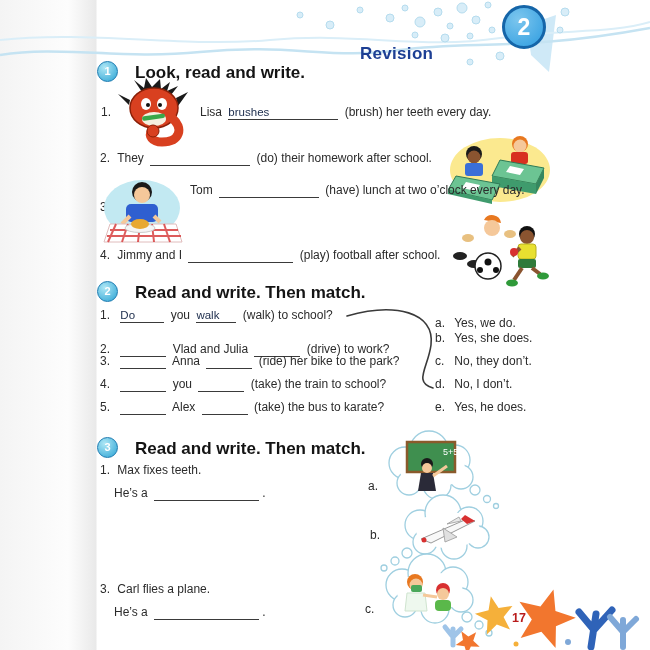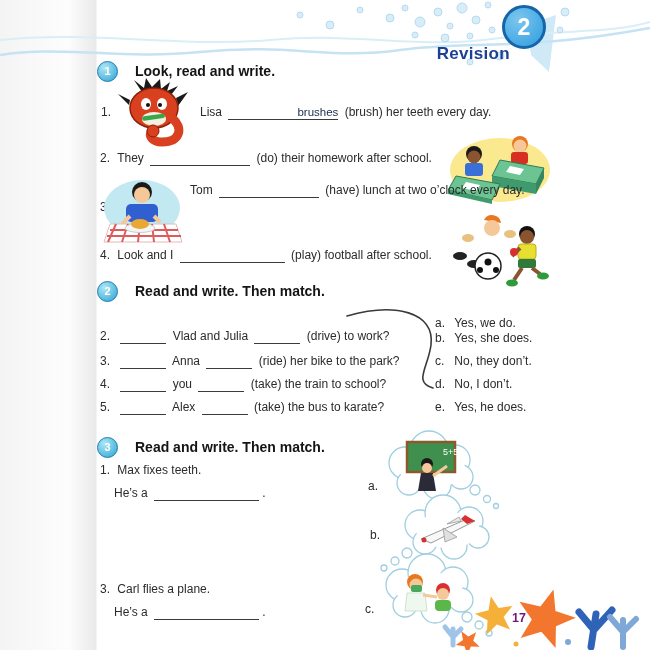--- a/index.html
+++ b/index.html
@@ -1,34 +1,34 @@
 <!DOCTYPE html>
 <html><head>
 <meta charset="utf-8">
 <style>
   html,body{margin:0;padding:0;background:#fff;}
   .sheet{position:relative;width:650px;height:650px;background:#fff;overflow:hidden;
          font-family:"Liberation Sans","DejaVu Sans",sans-serif;color:#262626;}
   .abs{position:absolute;}
   .txt{font-size:12px;line-height:15px;white-space:nowrap;color:#2b2b2b;}
-  .instr{font-size:14px;font-weight:bold;color:#141414;white-space:nowrap;padding-left:12px;}
+  .instr{font-size:17px;font-weight:bold;color:#141414;white-space:nowrap;padding-left:12px;}
   .title{font-size:17px;font-weight:bold;color:#1d3f94;letter-spacing:.3px;}
-  .pagenum{font-size:12.5px;font-weight:bold;color:#701a75;}
+  .pagenum{font-size:12.5px;font-weight:bold;color:#b91c1c;}
   .edge{position:absolute;left:0;top:0;width:97px;height:650px;
         background:linear-gradient(90deg,#f4f4f4 0,#fdfdfd 70%,#e9e9e9 99%,#ffffff 100%);}
   .ex-circle{position:absolute;width:19px;height:19px;border-radius:50%;
         background:radial-gradient(circle at 35% 30%,#aee7f5,#2ba3d4);
         border:1.5px solid #1b7ab0;color:#fff;font-weight:bold;font-size:11px;
         text-align:center;line-height:19px;}
   .badge{position:absolute;left:502px;top:5px;width:38px;height:38px;border-radius:50%;
         background:radial-gradient(circle at 35% 30%,#7cc6ee,#2f9de0);
         border:3px solid #1565a8;color:#fff;font-weight:bold;font-size:23px;
         text-align:center;line-height:38px;}
   .blank{display:inline-block;border-bottom:1.4px solid #3a3a3a;height:14px;line-height:14px;
-        vertical-align:bottom;text-align:right;margin:0 3px;font-size:11.5px;color:#20304f;}
+        vertical-align:bottom;text-align:left;margin:0 3px;font-size:11.5px;color:#20304f;}
   .w44{width:44px}.w40{width:40px}.w46{width:46px}.w100{width:100px}.w105{width:105px}.w110{width:110px}
   .qnum{display:inline-block;width:14px;}
   .ltr{display:inline-block;width:16px;}
   svg{display:block;}
 </style>
 </head>
 <body>
 
 <div class="sheet">
   <div class="edge"></div>
@@ -54,21 +54,21 @@
         <circle cx="445" cy="38" r="4"></circle>
         <circle cx="470" cy="36" r="3"></circle>
       <circle cx="560" cy="30" r="3"></circle>
         <circle cx="565" cy="12" r="4"></circle>
         <circle cx="470" cy="62" r="3"></circle>
       <circle cx="500" cy="56" r="4"></circle>
     </g>
   </svg>
 
   <div class="badge">2</div>
-  <div class="abs title" style="left:360px;top:44px;width:150px;text-align:right">Revision</div>
+  <div class="abs title" style="left:360px;top:44px;width:150px;text-align:left">Revision</div>
 
   <div class="ex-circle" style="left:97px;top:61px">1</div>
   <div class="abs instr" style="left:123px;top:63px">Look, read and write.</div>
 
   <div class="abs txt" style="left:101px;top:105px">1.</div>
   <svg class="abs" style="left:112px;top:78px" width="88" height="70" viewBox="0 0 88 70">
     <path d="M30 14 L22 2 L32 10 L34 0 L40 9 L48 1 L49 11 L58 4 L55 13 L66 8 L59 17 Z" fill="#1a1a1a"></path>
     <path d="M18 22 L6 16 L17 27 Z M64 20 L76 14 L66 28 Z" fill="#1a1a1a"></path>
     <ellipse cx="42" cy="30" rx="24" ry="20" fill="#d84020" stroke="#8a2008" stroke-width="1.5"></ellipse>
     <ellipse cx="34" cy="26" rx="5" ry="6" fill="#fff"></ellipse>
@@ -131,21 +131,21 @@
     <ellipse cx="38" cy="48" rx="9" ry="5" fill="#e8a832"></ellipse>
   </svg>
   <div class="abs txt" style="left:190px;top:183px">
     <span>Tom</span>
     <span class="blank w100"><span></span></span>
     <span>(have) lunch at two o’clock every day.</span>
   </div>
 
   <div class="abs txt" style="left:100px;top:248px">
     <span class="qnum">4.</span>
-    <span>Look and I</span>
+    <span>Jimmy and I</span>
     <span class="blank w105"><span></span></span>
     <span>(play) football after school.</span>
   </div>
   <svg class="abs" style="left:430px;top:212px" width="122" height="78" viewBox="0 0 122 78">
     <path d="M54 8 a9 9 0 0 1 17 3 Z" fill="#e87820"></path>
     <circle cx="62" cy="16" r="8" fill="#f5c89a"></circle>
     <ellipse cx="38" cy="26" rx="6" ry="4" fill="#e8c080"></ellipse>
       <ellipse cx="80" cy="22" rx="6" ry="4" fill="#e8c080"></ellipse>
     <ellipse cx="30" cy="44" rx="7" ry="4" fill="#222"></ellipse>
       <ellipse cx="44" cy="52" rx="7" ry="4" fill="#222"></ellipse>
@@ -161,21 +161,28 @@
     <circle cx="84" cy="40" r="4" fill="#d83030"></circle>
     <line x1="92" y1="56" x2="84" y2="68" stroke="#8a5430" stroke-width="4"></line>
     <line x1="102" y1="56" x2="110" y2="62" stroke="#8a5430" stroke-width="4"></line>
     <ellipse cx="82" cy="71" rx="6" ry="3.5" fill="#2f9a3a"></ellipse>
       <ellipse cx="113" cy="64" rx="6" ry="3.5" fill="#2f9a3a"></ellipse>
   </svg>
 
   <div class="ex-circle" style="left:97px;top:281px">2</div>
   <div class="abs instr" style="left:123px;top:283px">Read and write. Then match.</div>
 
-  <div class="abs txt" style="left:100px;top:329px">
+  <div class="abs txt" style="left:100px;top:308px">
+    <span class="qnum">1.</span>
+    <span class="blank w44"><span>Do</span></span>
+    <span>you</span>
+    <span class="blank w40"><span>walk</span></span>
+    <span>(walk) to school?</span>
+  </div>
+  <div class="abs txt" style="left:100px;top:342px">
     <span class="qnum">2.</span>
     <span class="blank w46"><span></span></span>
     <span>Vlad and Julia</span>
     <span class="blank w46"><span></span></span>
     <span>(drive) to work?</span>
   </div>
   <div class="abs txt" style="left:100px;top:354px">
     <span class="qnum">3.</span>
     <span class="blank w46"><span></span></span>
     <span>Anna</span>

